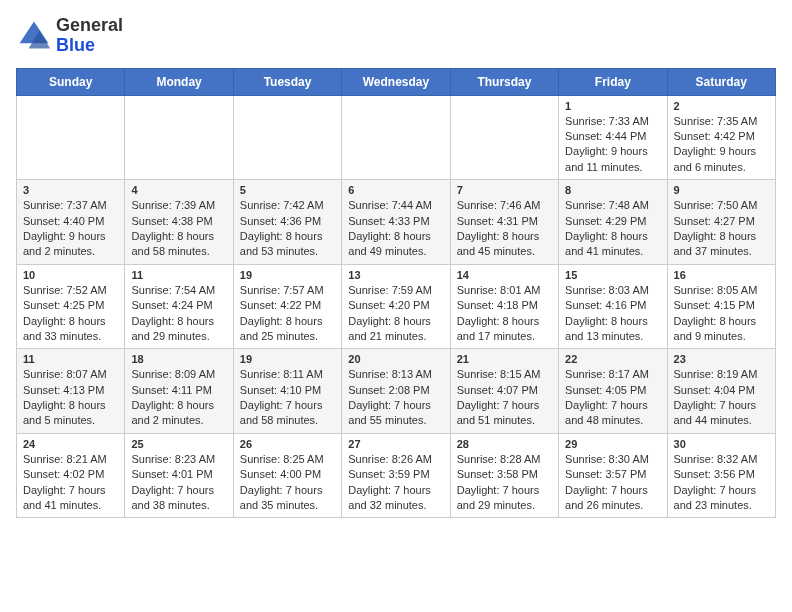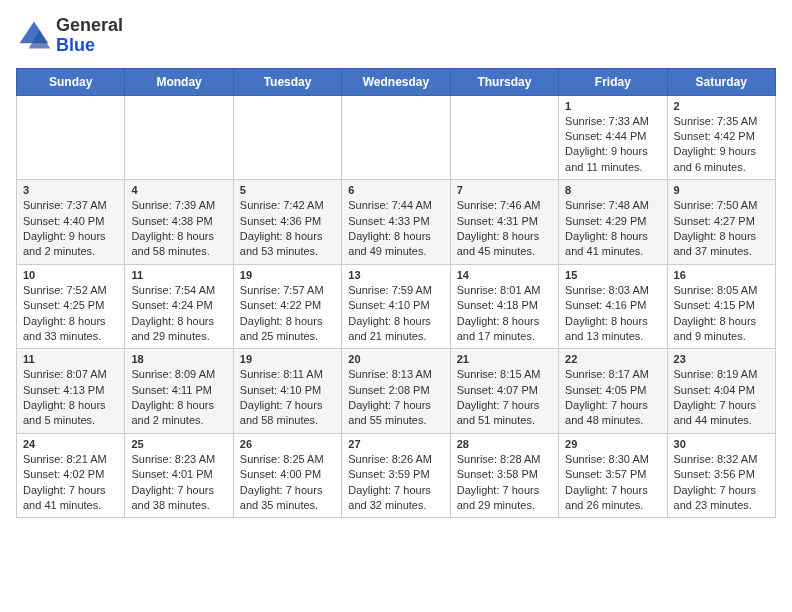--- a/index.html
+++ b/index.html
@@ -191,21 +191,21 @@
         </td>
         <td>
           <div class="day-number">19</div>
           <div class="day-info">Sunrise: 7:57 AM
 Sunset: 4:22 PM
 Daylight: 8 hours and 25 minutes.</div>
         </td>
         <td>
           <div class="day-number">13</div>
           <div class="day-info">Sunrise: 7:59 AM
-Sunset: 4:10 PM
+Sunset: 4:20 PM
 Daylight: 8 hours and 21 minutes.</div>
         </td>
         <td>
           <div class="day-number">14</div>
           <div class="day-info">Sunrise: 8:01 AM
 Sunset: 4:18 PM
 Daylight: 8 hours and 17 minutes.</div>
         </td>
         <td>
           <div class="day-number">15</div>

